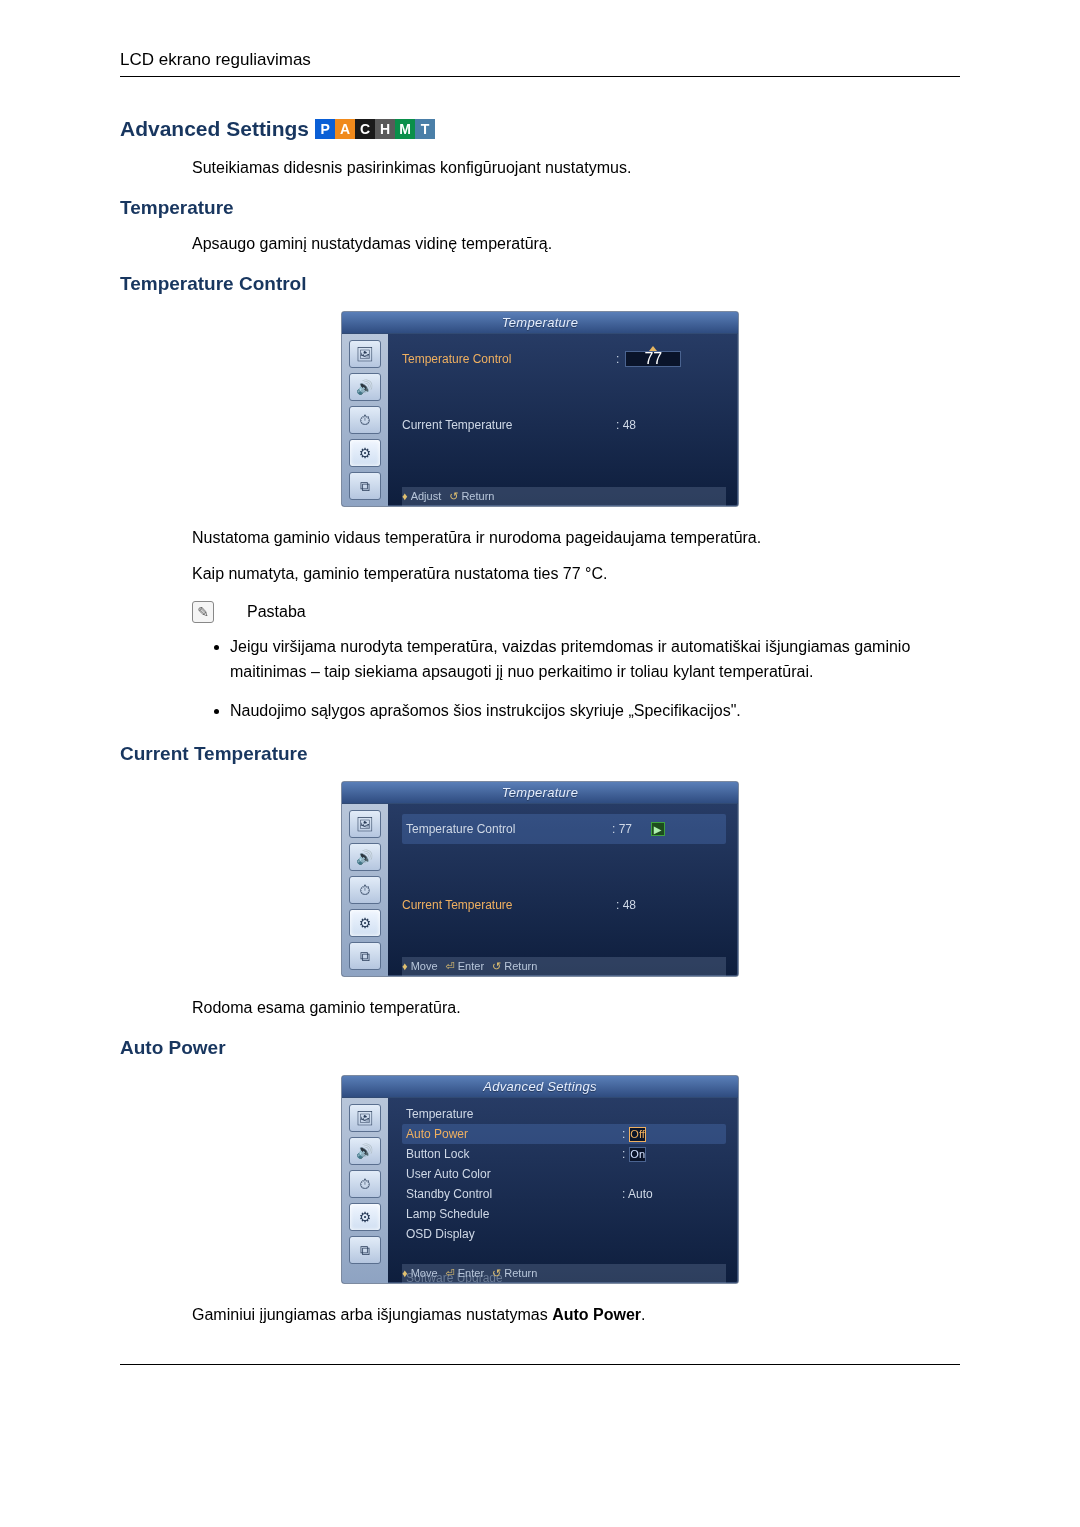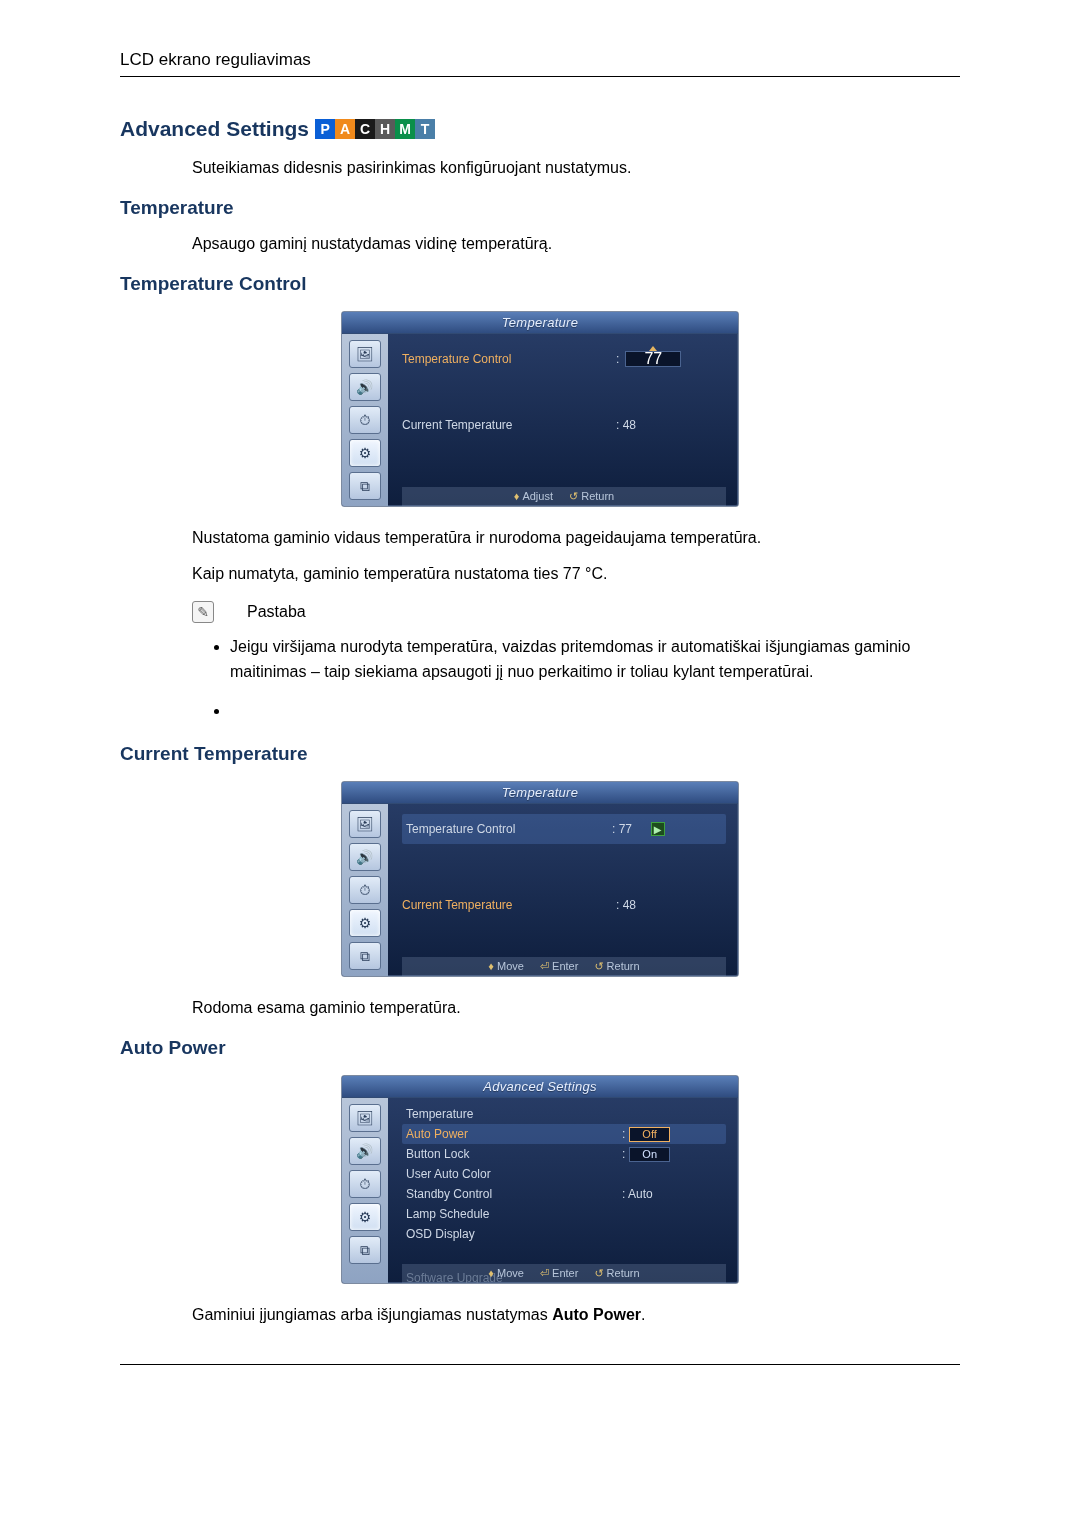--- a/index.html
+++ b/index.html
@@ -106,35 +106,35 @@
   .osd-field::before {
     content:""; position:absolute; top:-6px; left:50%; transform:translateX(-50%);
     border-left:4px solid transparent; border-right:4px solid transparent; border-bottom:5px solid #e6b560;
   }
   .osd-arrow {
     width:14px; height:14px; background:#1d4d1d; border:1px solid #3fa33f;
     display:flex; align-items:center; justify-content:center; color:#aef0ae; font-size:10px;
   }
   .osd-spacer { flex:1; }
   .osd-foot {
-    display:flex; gap:16px; justify-content:center;
+    display:flex; gap:8px; justify-content:flex-start;
     background: rgba(140,160,190,0.25);
     padding:3px 0; font-size:11px; color:#b8c6da;
   }
   .osd-foot span.k { color:#e0c070; margin-right:3px; }
 
   
   .adv-row { display:flex; align-items:center; height:20px; padding:1px 4px; font-size:12px; }
   .adv-row.sel { background: rgba(80,120,190,0.35); border-radius:2px; }
   .adv-label { flex:1; }
   .adv-label.hl { color:#f0b060; }
   .adv-label.dim { color:#5f6f88;margin-top:48px; }
   .adv-val { width:100px; color:#cfd8e6; font-size:12px; display:flex; align-items:center; gap:4px;}
   .val-box {
-    background:#0a142a; border:1px solid #4a6390; padding:0 12px; height:15px;
+    background:#0a142a; border:1px solid #4a6390; padding:0 0; height:15px;
     display:flex; align-items:center; color:#d2e1ff; font-size:11px;
   }
   .val-box.hl { color:#f0b060; border-color:#f0b060; }
 
   .footer-rule { border-top:1px solid #000; margin-top:40px; }
 </style>
 </head>
 <body>
 
 <div class="header-title">LCD ekrano reguliavimas</div>
@@ -193,20 +193,21 @@
 <p class="desc">Kaip numatyta, gaminio temperatūra nustatoma ties 77 °C.</p>
 
 <div class="note-row">
   <span class="note-icon">✎</span>
   <span class="note-label">Pastaba</span>
 </div>
 
 <ul class="bullets">
   <li>Jeigu viršijama nurodyta temperatūra, vaizdas pritemdomas ir automatiškai išjungiamas gaminio maitinimas – taip siekiama apsaugoti jį nuo perkaitimo ir toliau kylant temperatūrai.</li>
   <li>
+    <p style="margin-top:14px;">Naudojimo sąlygos aprašomos šios instrukcijos skyriuje „Specifikacijos".</p>
   </li>
 </ul>
 
 <div class="h2">Current Temperature</div>
 
 <div class="osd-wrap">
   <div class="osd">
     <div class="osd-title">Temperature</div>
     <div class="osd-body">
       <div class="osd-side">

